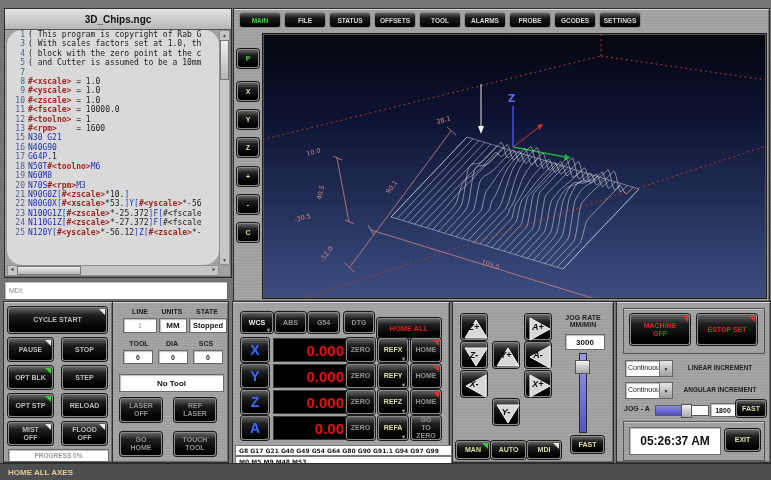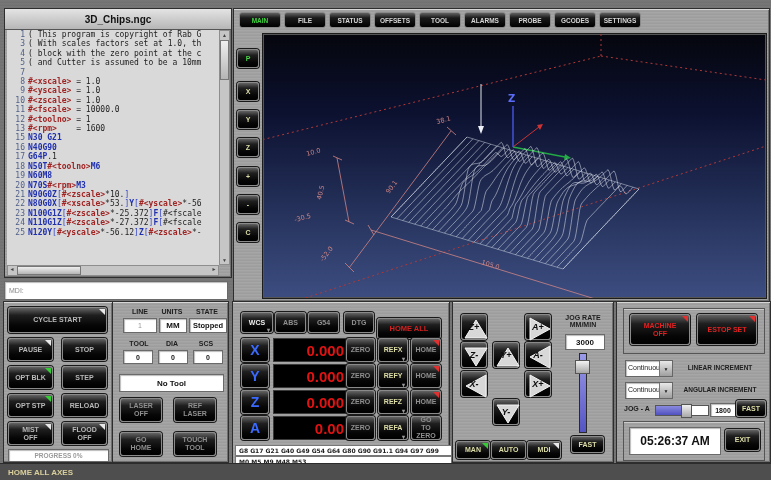--- a/index.html
+++ b/index.html
@@ -21,25 +21,25 @@
         border-left:6px solid transparent;border-top:6px solid #e9e9e9;}
   .fold.green{border-top-color:#35cc35;}
   .fold.red{border-top-color:#e03030;}
   .ddarrow{position:absolute;bottom:-1px;right:2px;font-size:6px;color:#9a9a9a;line-height:6px;}
   .whitefield{position:absolute;background:#fff;border:1px solid #6a6a6a;box-shadow:inset 1px 1px 1px #bbb;
               display:flex;align-items:center;justify-content:center;color:#111;}
   
   #file-title{position:absolute;left:0;top:0;right:0;height:20px;
       background:linear-gradient(#e4e4e4,#b6b6b6);border-bottom:1px solid #555;
       display:flex;align-items:center;justify-content:center;font:bold 10px "Liberation Sans",sans-serif;color:#111;}
-  #code-area{position:absolute;left:2px;top:21px;right:12px;bottom:12px;background:#d9d9d9;overflow:hidden;}
+  #code-area{position:absolute;left:2px;top:21px;right:12px;bottom:12px;background:#d9d9d9;overflow:hidden;border-radius:15px;}
   .code-line{white-space:pre;font:8px "DejaVu Sans Mono",monospace;line-height:9.4px;color:#222;}
   .code-line .ln{display:inline-block;width:18px;text-align:right;color:#50608a;margin-right:3px;}
   .tok-var{color:#a02424;font-weight:bold;}
-  .tok-word{color:#1f2fae;font-weight:bold;text-align:right;}
+  .tok-word{color:#1f2fae;font-weight:normal;text-align:right;}
   .tok-brk{color:#3344cc;}
   .scroll{position:absolute;background:#c6c6c6;border:1px solid #8e8e8e;}
   .thumb{position:absolute;background:linear-gradient(#efefef,#b5b5b5);border:1px solid #777;}
   .sarrow{position:absolute;font-size:5px;color:#444;width:100%;text-align:center;line-height:8px;}
   
   .tab{position:relative;width:42px;height:16px;margin-right:3px;flex:none;
        background:linear-gradient(180deg,#616161,#1a1a1a 35%,#000);border:1px solid #8a8a8a;border-radius:3px;
        color:#d6d6d6;font:bold 6.5px "Liberation Sans",sans-serif;display:flex;align-items:center;justify-content:center;}
   .tab.active{color:#3fd53f;}
   .side-btn{position:absolute;left:3px;width:22px;height:19px;}

